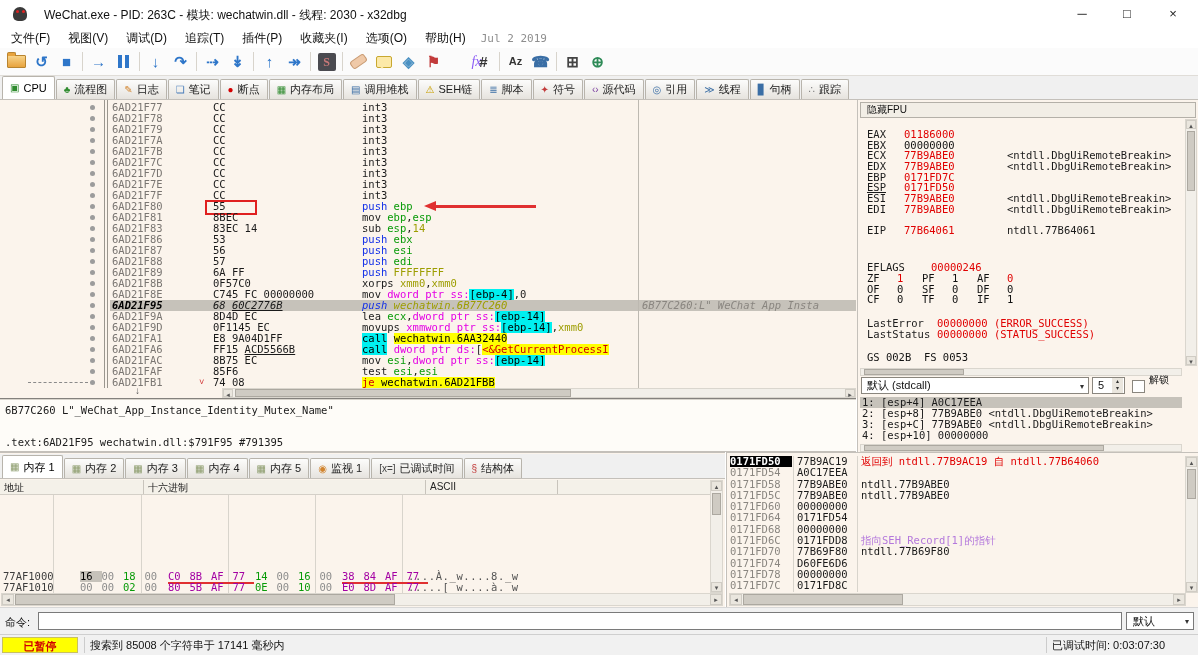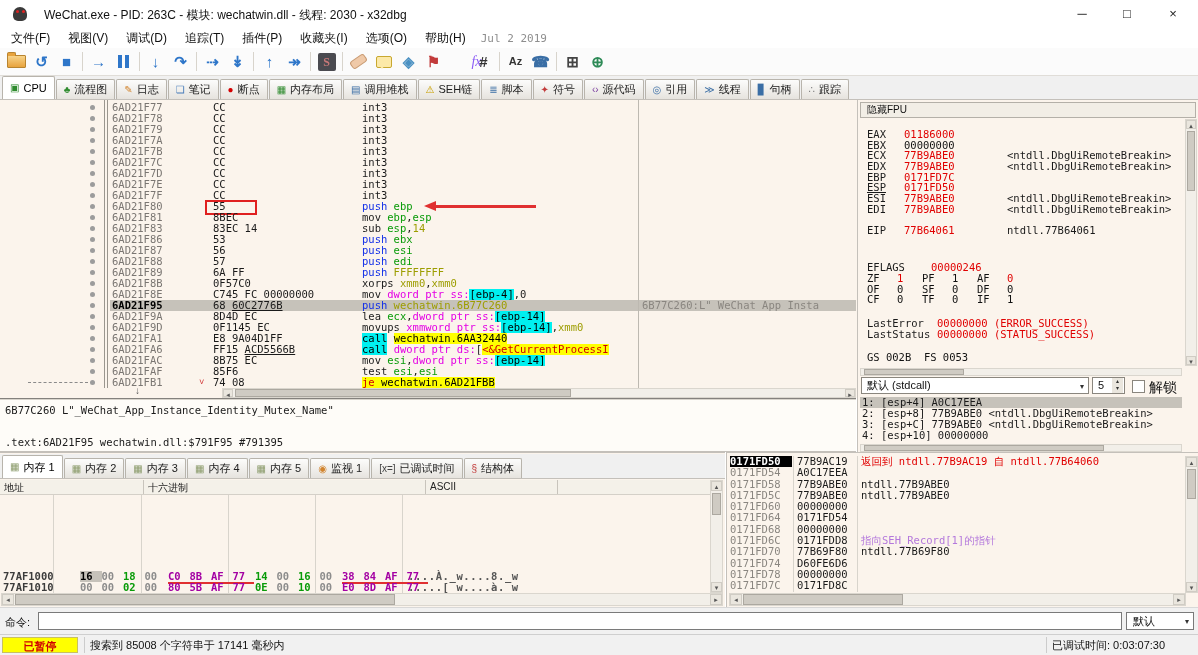--- a/index.html
+++ b/index.html
@@ -34,21 +34,21 @@
   
   .tabstrip{position:absolute;background:#F0F0F0;border-bottom:1px solid #C4C0BA;display:flex;align-items:flex-end;padding-left:2px;box-sizing:border-box;}
   #tabbar{left:0;top:76px;width:1198px;height:24px;}
   .tab{height:20px;display:flex;align-items:center;padding:0 7px;margin-right:1px;background:linear-gradient(#FCFCFB,#E6E3DE);border:1px solid #B8B4AC;border-bottom:none;border-radius:2px 2px 0 0;font-size:11px;color:#222;white-space:nowrap;box-sizing:border-box;}
   .tab.active{background:#FFF;height:23px;color:#000;}
   .tabicon{font-size:10px;margin-right:4px;line-height:1;}
   
   #disasm{position:absolute;left:0;top:100px;width:955px;height:298px;background:#FBF4EC;overflow:hidden;}
   #drows{position:absolute;left:0;top:2px;width:856px;}
   .drow{position:relative;height:11px;font:10.5px/11px "DejaVu Sans Mono","Liberation Mono",monospace;white-space:pre;}
-  .drow.sel{background:linear-gradient(90deg,transparent 0,transparent 110px,#C6C2BA 110px);}
+  .drow.sel{background:linear-gradient(90deg,transparent 0,transparent 110px,#C6C2BA 110px);font-style:italic;}
   .bp-dot{position:absolute;left:90px;top:3px;width:5px;height:5px;border-radius:50%;background:#9C9C9C;}
   .dash{position:absolute;left:28px;top:5px;width:60px;border-top:1px dashed #8a8a8a;}
   .daddr{position:absolute;left:112px;color:#7A7672;}
   .drow.sel .daddr{color:#000;font-weight:bold;}
   .dbytes{position:absolute;left:213px;color:#1a1a1a;}
   .dins{position:absolute;left:362px;width:274px;overflow:hidden;}
   .dcomment{position:absolute;left:642px;width:210px;overflow:hidden;color:#8A8680;}
   .jmark{position:absolute;left:199px;top:0;color:#D03030;font-size:9px;}
   .jmark::before{content:'˅';}
   .redbox{position:absolute;left:205px;top:-1px;width:48px;height:11px;border:2px solid #E02020;}
@@ -84,35 +84,35 @@
   .rgap{width:1px;}
   .rvs{right:1px;top:19px;width:12px;height:247px;}
   .rhs{left:2px;top:268px;width:322px;height:8px;}
   .combo{position:absolute;left:3px;top:277px;width:228px;height:17px;background:#FFF;border:1px solid #8A867E;font-size:11px;line-height:15px;padding-left:5px;box-sizing:border-box;}
   .cbarrow{position:absolute;right:4px;top:1px;font-size:8px;color:#333;}
   .cbarrow::before{content:'▾';}
   .spin{position:absolute;left:234px;top:277px;width:33px;height:17px;background:#FFF;border:1px solid #8A867E;font-size:11px;line-height:15px;padding-left:5px;box-sizing:border-box;}
   .spinarrows{position:absolute;right:1px;top:0;width:11px;height:15px;font-size:6px;line-height:7px;text-align:center;color:#333;background:#EAE6DE;}
   .spinarrows::before{content:'▴\A▾';white-space:pre;}
   .chk{position:absolute;left:274px;top:280px;width:11px;height:11px;background:#FFF;border:1px solid #8A867E;}
-  .chklabel{position:absolute;left:291px;top:279px;font-size:14px;}
+  .chklabel{position:absolute;left:291px;top:273px;font-size:10px;}
   #args{position:absolute;left:2px;top:297px;width:322px;font:10.5px/11px "DejaVu Sans Mono","Liberation Mono",monospace;}
   .arow{height:11px;padding-left:2px;white-space:pre;color:#1a1a1a;}
   .arow.sel{background:#C6C2BA;}
   .ahs{left:2px;top:344px;width:322px;height:8px;}
   
   #dumppane{position:absolute;left:0;top:452px;width:725px;height:155px;background:#FBF4EC;border-top:1px solid #C4C0BA;box-sizing:border-box;}
   #btabs{left:0;top:1px;width:725px;height:25px;}
   .dheader{position:absolute;left:0;top:27px;width:710px;height:14px;background:#F4F1E9;border-bottom:1px solid #D4D0C8;font-size:10px;color:#222;}
   .dh-addr{position:absolute;left:4px;top:1px;}
   .dh-hex{position:absolute;left:148px;top:1px;}
   .dh-ascii{position:absolute;left:430px;top:1px;}
   .dhsep{position:absolute;top:0;width:1px;height:14px;background:#C8C4BC;}
   #dumprows{position:absolute;left:0;top:42px;width:710px;height:98px;overflow:hidden;font:10.5px/10.9px "DejaVu Sans Mono","Liberation Mono",monospace;white-space:pre;}
-  .mrow{height:10.9px;position:relative;font-weight:bold;}
+  .mrow{height:10.9px;position:relative;}
   .maddr{position:absolute;left:3px;color:#3C3C3C;}
   .mg{position:absolute;top:0;margin-left:23px;}
   .g0{left:57px}.g1{left:145px}.g2{left:232px}.g3{left:319px}
   .mg.pu{border-bottom:2px solid #E03030;}
   .mb{display:inline-block;width:21.5px;}
   .h0{color:#8c8c8c}.hn{color:#089b08}.hp{color:#a300a3}
   .hsel{background:#C6C2BA;color:#000;}
   .mascii{position:absolute;left:408px;color:#555;letter-spacing:0.6px;}
   .dcsep{position:absolute;top:0;width:1px;height:98px;background:#D8D4CC;}
   .dvs{left:710px;top:27px;width:13px;height:113px;}

